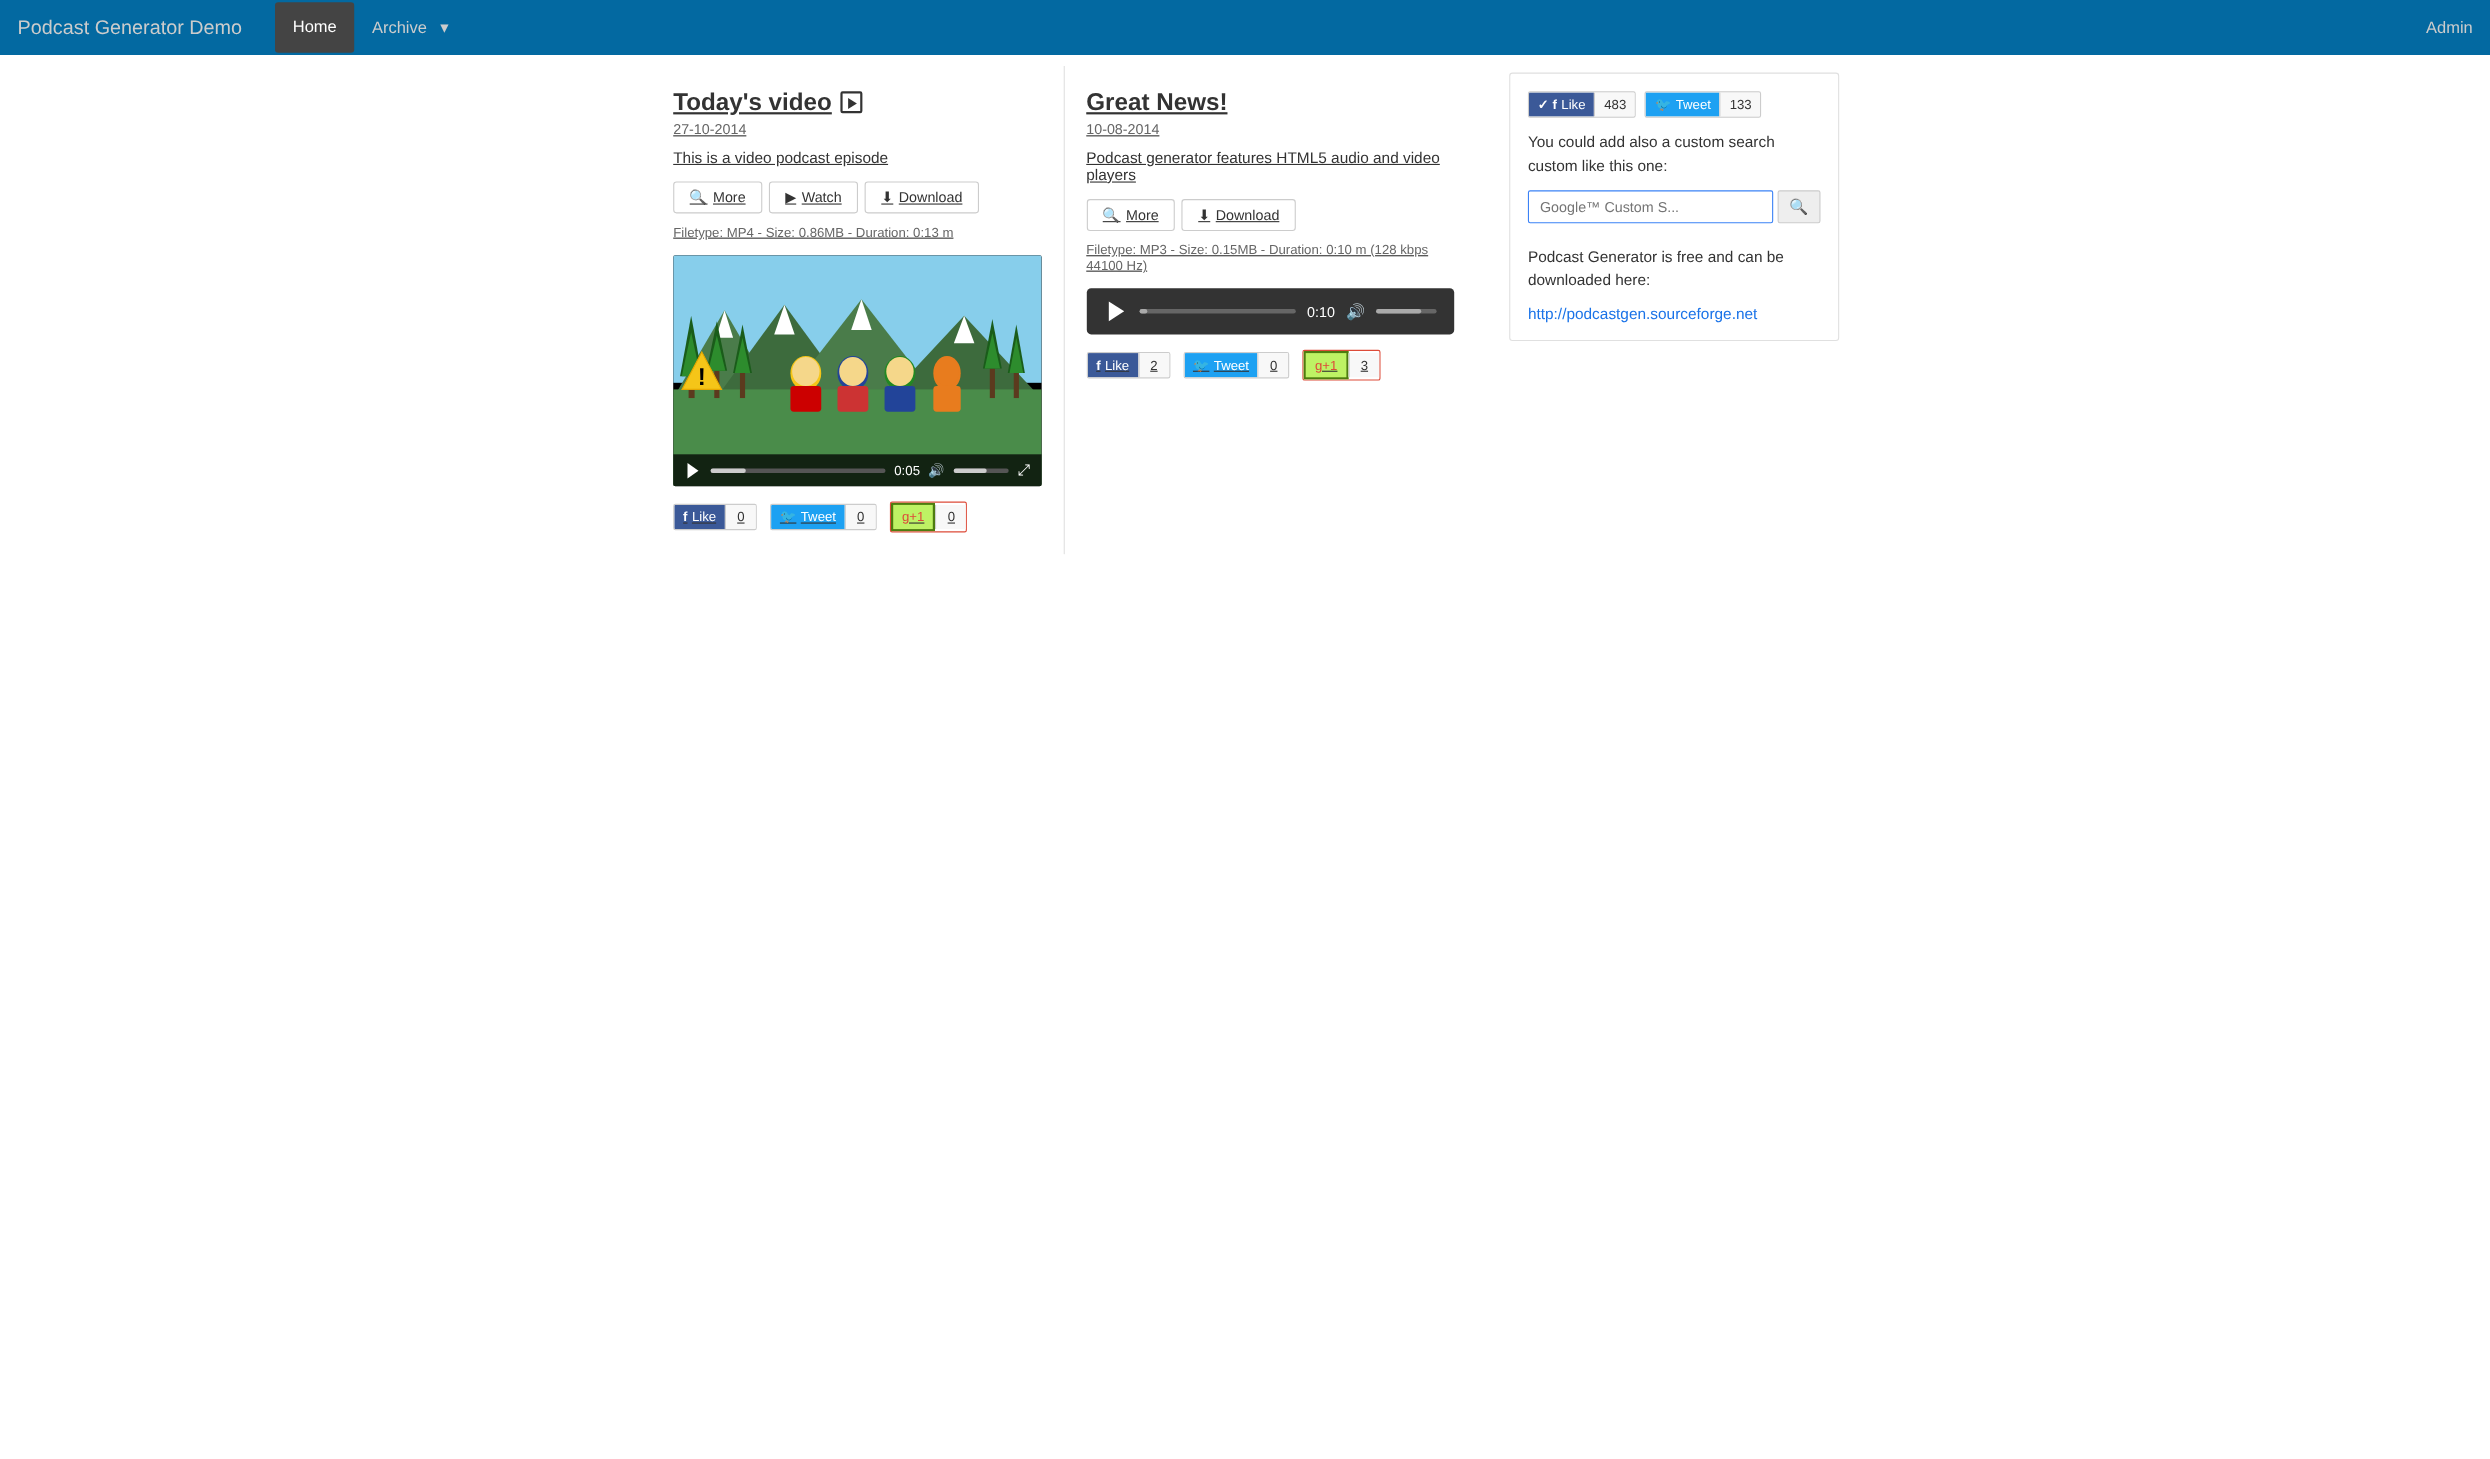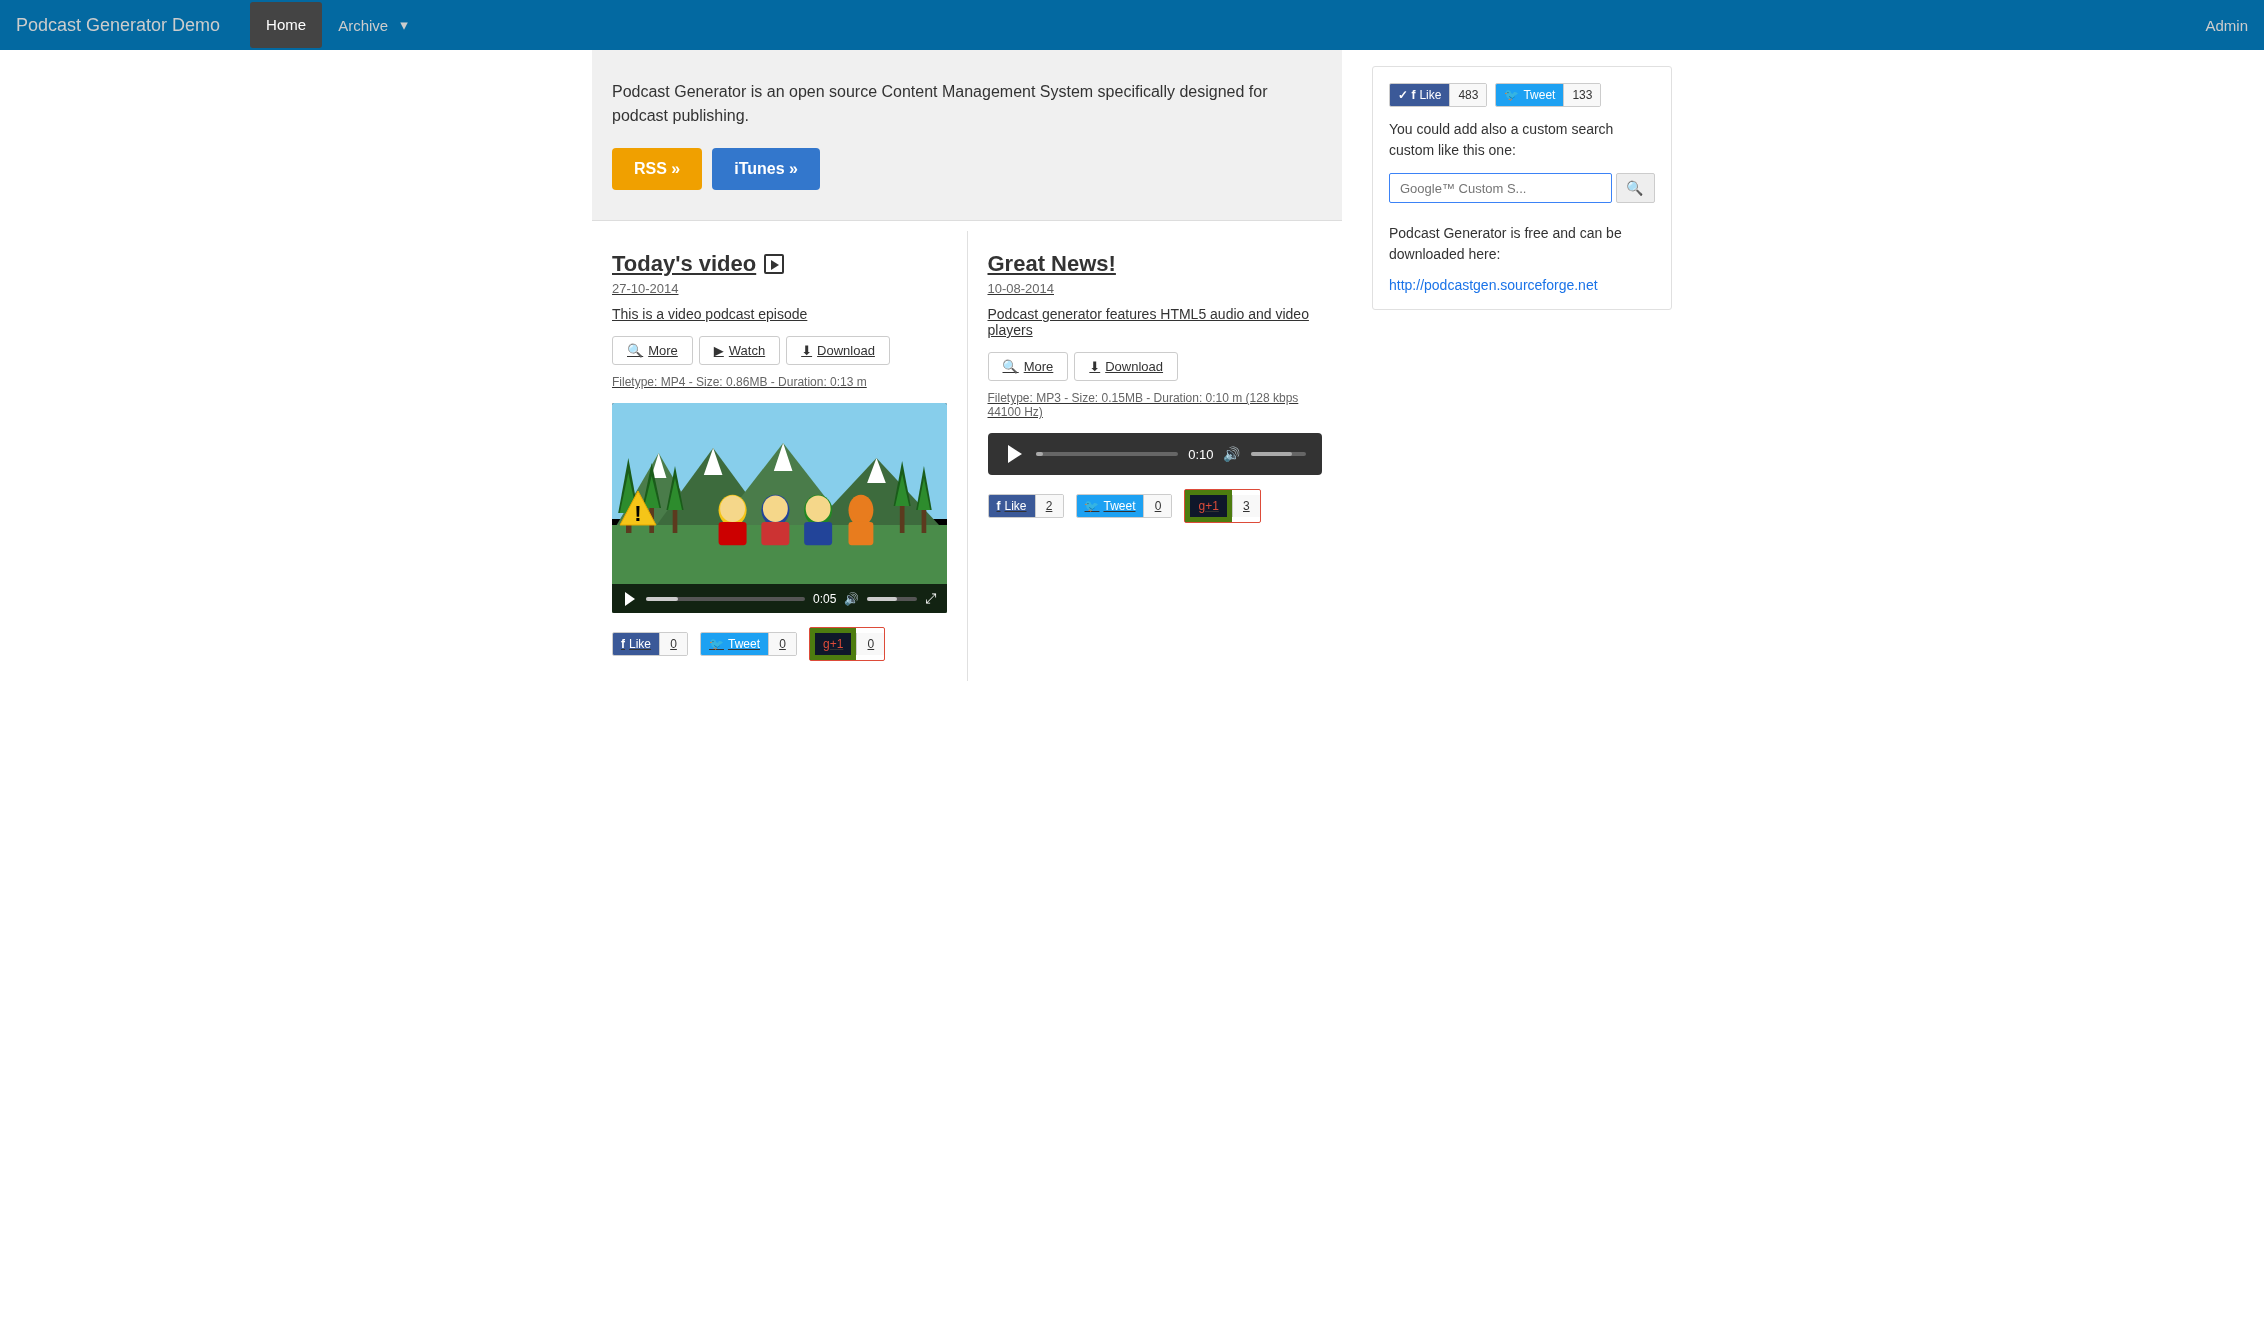--- a/index.html
+++ b/index.html
@@ -336,21 +336,21 @@
     }
     .social-count {
       padding: 4px 8px;
       border-left: 1px solid #ccc;
       background: #f8f8f8;
       min-width: 28px;
       text-align: center;
     }
     .fb-btn .social-label { background: #3b5998; color: #fff; }
     .tw-btn .social-label { background: #1da1f2; color: #fff; }
-    .gp-btn .social-label { background: #0f172a; color: #dd4b39; border: 5px solid #4d7c0f; }
+    .gp-btn .social-label { background: #bef264; color: #dd4b39; border: 2px solid #4d7c0f; }
     .gp-btn { border: 1px solid #dd4b39; }
 
     
     .sidebar {
       padding-top: 16px;
     }
     .sidebar-section {
       background: #fff;
       border: 1px solid #e0e0e0;
       border-radius: 3px;
@@ -406,27 +406,20 @@
       <span>Archive</span>
       <span>▾</span>
     </a>
   </div>
   <span class="nav-admin">Admin</span>
 </nav>
 
 <div class="page-wrap">
   <div class="main-content">
 
-    <div class="hero">
-      <p class="hero-text">Podcast Generator is an open source Content Management System specifically designed for podcast publishing.</p>
-      <div class="hero-buttons">
-        <button class="btn-rss">RSS »</button>
-        <button class="btn-itunes">iTunes »</button>
-      </div>
-    </div>
 
     <div class="episodes">
 
       <div class="episode">
         <div class="episode-title">
           <span>Today's video</span>
           <span class="play-icon-small"></span>
         </div>
         <div class="episode-date">27-10-2014</div>
         <div class="episode-desc">This is a video podcast episode</div>

